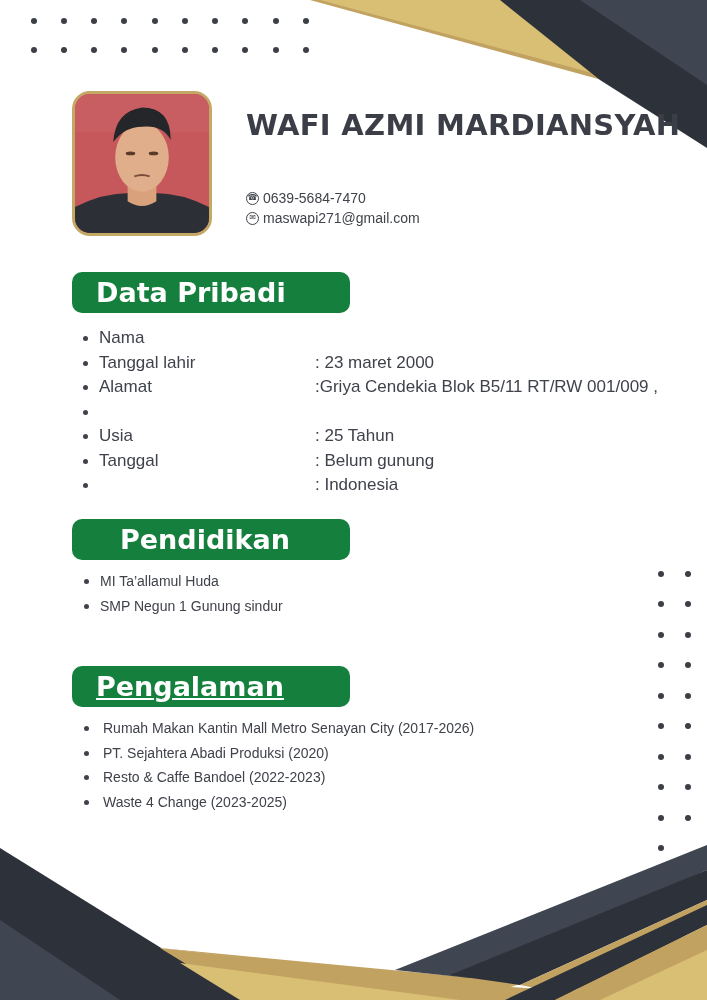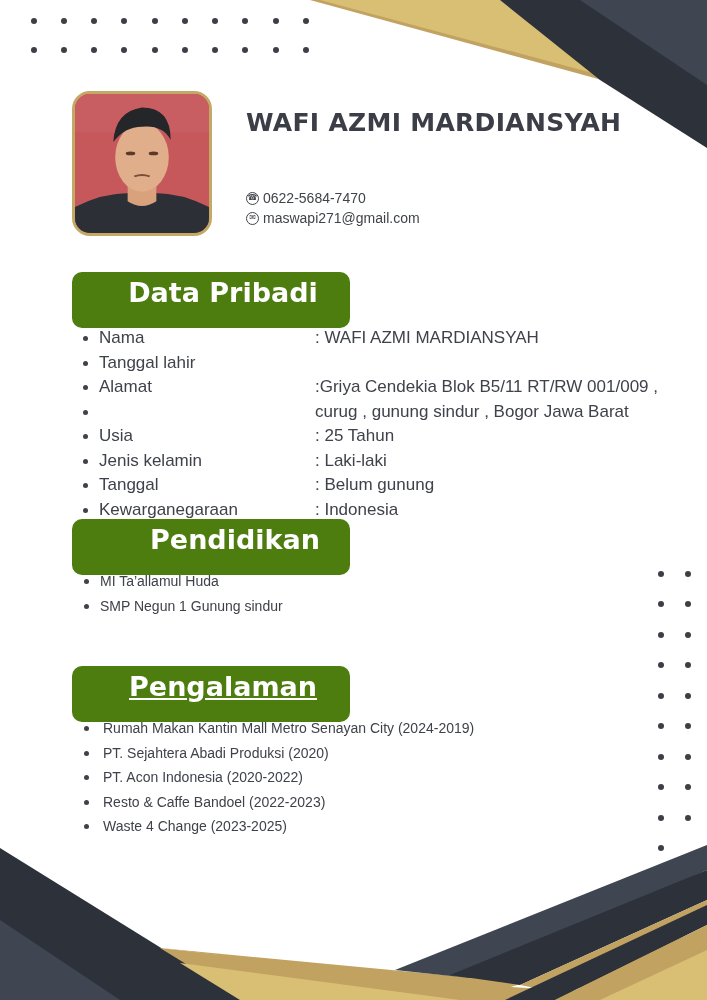--- a/index.html
+++ b/index.html
@@ -15,40 +15,39 @@
 
     .photo {
       position: absolute; left: 72px; top: 91px; width: 140px; height: 145px;
       border: 3px solid #c4a866; border-radius: 18px; overflow: hidden;
       background: linear-gradient(180deg, #c9585c 0%, #c85a5e 60%, #2d3138 60%, #2b2f35 100%);
     }
     .photo svg { width: 100%; height: 100%; display: block; }
 
     .name {
       position: absolute; left: 246px; top: 108px;
-      font-size: 25px; font-weight: bold; color: #3b3e46; letter-spacing: 0.3px;
+      font-size: 29px; font-weight: bold; color: #3b3e46; letter-spacing: 0.3px;
       font-family: "DejaVu Sans", sans-serif;
     }
 
     .contact { position: absolute; left: 246px; font-size: 14px; color: #40434a; display: flex; align-items: center; }
     .contact.phone { top: 190px; }
     .contact.email { top: 210px; }
     .cicon {
       width: 13px; height: 13px; border: 1.2px solid #40434a; border-radius: 50%;
       display: inline-flex; align-items: center; justify-content: center;
       font-size: 8px; margin-right: 4px; line-height: 1;
     }
 
     .section-header {
-      position: absolute; left: 72px; width: 278px; height: 56px;
-      background: #4d7c0f; border-radius: 10px;
+      position: absolute; left: 72px; width: 278px; height: 41px;
+      background: #15803d; border-radius: 10px;
       color: #ffffff; font-weight: bold; font-size: 27px;
       padding-left: 24px; line-height: 41px;
       font-family: "DejaVu Sans", sans-serif;
-      text-align: center;
     }
     .sh-pribadi { top: 272px; }
     .sh-pendidikan { top: 519px; padding-left: 48px; }
     .sh-pengalaman { top: 666px; text-decoration: underline; }
 
     .info-list { position: absolute; left: 81px; top: 326px; width: 600px; }
     .info-row { position: relative; height: 24.5px; font-size: 17px; color: #3f424a; line-height: 24px; }
     .bullet { position: absolute; left: 2px; top: 10px; width: 5px; height: 5px; border-radius: 50%; background: #3f424a; }
     .info-label { position: absolute; left: 18px; top: 0; }
     .info-value { position: absolute; left: 234px; top: 0; white-space: nowrap; }
@@ -141,97 +140,86 @@
     <ellipse cx="58" cy="62" rx="5" ry="2" fill="#5a3a2a"></ellipse>
     <ellipse cx="82" cy="62" rx="5" ry="2" fill="#5a3a2a"></ellipse>
     <path d="M62 86 Q70 83 78 86" stroke="#7a4e38" stroke-width="2" fill="none"></path>
   </svg>
 </div>
 
 <div class="name">WAFI AZMI MARDIANSYAH</div>
 
 <div class="contact phone">
   <span class="cicon">☎</span>
-  <span>0622-5684-7470</span>
+  <span>0639-5684-7470</span>
 </div>
 <div class="contact email">
   <span class="cicon">✉</span>
   <span>maswapi271@gmail.com</span>
 </div>
 
 <div class="section-header sh-pribadi">Data Pribadi</div>
 <div class="info-list">
   <div class="info-row">
       <span class="bullet"></span>
       <span class="info-label">Nama</span>
-      <span class="info-value">: WAFI AZMI MARDIANSYAH</span>
     </div>
   <div class="info-row">
       <span class="bullet"></span>
       <span class="info-label">Tanggal lahir</span>
+      <span class="info-value">: 23 maret 2000</span>
     </div>
   <div class="info-row">
       <span class="bullet"></span>
       <span class="info-label">Alamat</span>
       <span class="info-value">:Griya Cendekia Blok B5/11 RT/RW 001/009 ,</span>
     </div>
   <div class="info-row">
       <span class="bullet"></span>
       <span class="info-label"></span>
-      <span class="info-value">curug , gunung sindur , Bogor Jawa Barat</span>
     </div>
   <div class="info-row">
       <span class="bullet"></span>
       <span class="info-label">Usia</span>
       <span class="info-value">: 25 Tahun</span>
     </div>
   <div class="info-row">
       <span class="bullet"></span>
-      <span class="info-label">Jenis kelamin</span>
-      <span class="info-value">: Laki-laki</span>
-    </div>
-  <div class="info-row">
-      <span class="bullet"></span>
       <span class="info-label">Tanggal</span>
       <span class="info-value">: Belum gunung</span>
     </div>
   <div class="info-row">
       <span class="bullet"></span>
-      <span class="info-label">Kewarganegaraan</span>
       <span class="info-value">: Indonesia</span>
     </div>
 </div>
 
 <div class="section-header sh-pendidikan">Pendidikan</div>
 <div class="simple-list edu-list">
   <div class="item">
       <span class="bullet"></span>
       <span class="txt">MI Ta’allamul Huda</span>
     </div>
   <div class="item">
       <span class="bullet"></span>
       <span class="txt">SMP Negun 1 Gunung sindur</span>
     </div>
 </div>
 
 <div class="section-header sh-pengalaman">Pengalaman</div>
 <div class="simple-list exp-list">
   <div class="item">
       <span class="bullet"></span>
-      <span class="txt">Rumah Makan Kantin Mall Metro Senayan City (2024-2019)</span>
+      <span class="txt">Rumah Makan Kantin Mall Metro Senayan City (2017-2026)</span>
     </div>
   <div class="item">
       <span class="bullet"></span>
       <span class="txt">PT. Sejahtera Abadi Produksi (2020)</span>
     </div>
   <div class="item">
       <span class="bullet"></span>
-      <span class="txt">PT. Acon Indonesia (2020-2022)</span>
-    </div>
-  <div class="item">
-      <span class="bullet"></span>
       <span class="txt">Resto &amp; Caffe Bandoel (2022-2023)</span>
     </div>
   <div class="item">
       <span class="bullet"></span>
       <span class="txt">Waste 4 Change (2023-2025)</span>
     </div>
 </div>
 
 </body></html>

